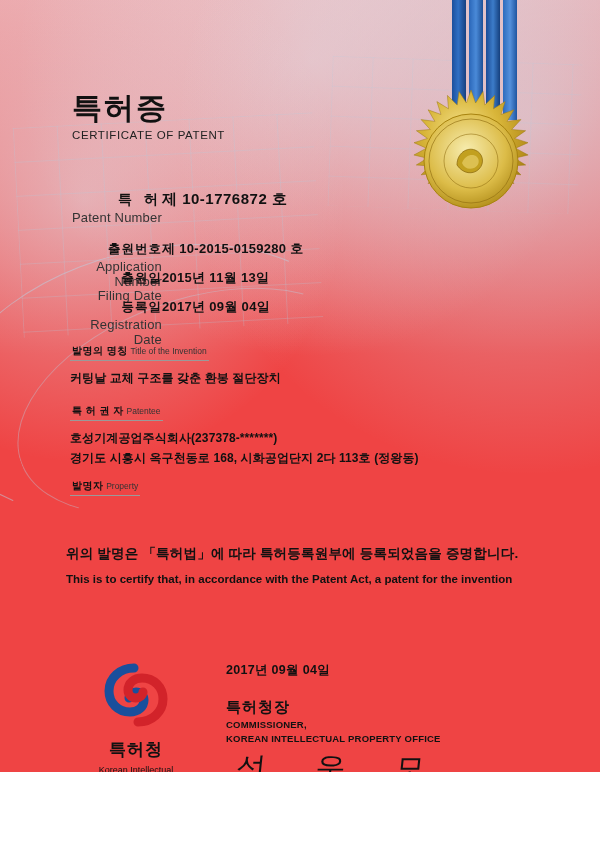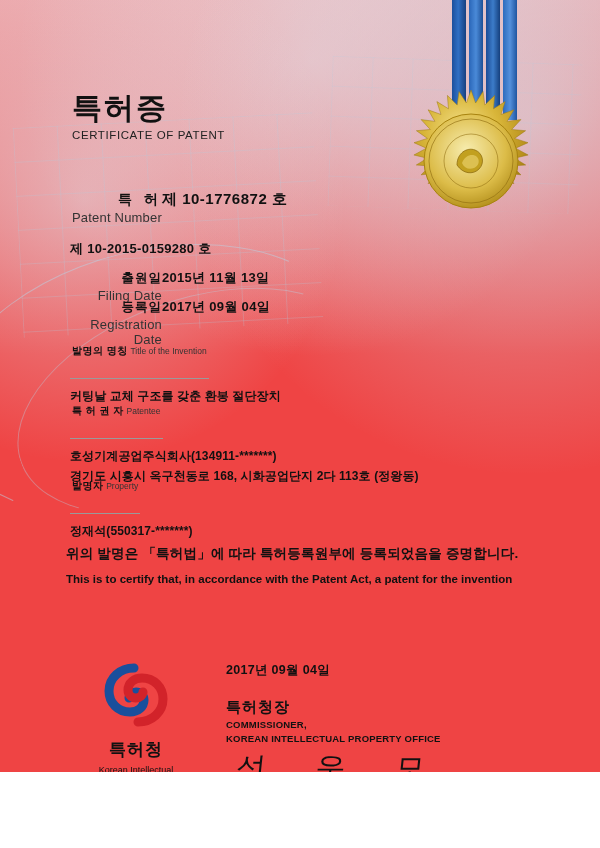--- a/index.html
+++ b/index.html
@@ -170,21 +170,21 @@
   
   .section {
     position: absolute;
     left: 70px;
   }
   .sec-head {
     display: inline-block;
     font-size: 9.5px;
     color: #111;
     border-bottom: 1px solid #9a9a9a;
-    padding: 0 2px 20px 2px;
+    padding: 0 2px 2px 2px;
     margin-bottom: 8px;
     white-space: nowrap;
   }
   .sec-head b { font-size: 10px; font-weight: bold; letter-spacing: .5px; }
   .sec-head i { font-style: normal; font-size: 8.5px; color: #333; }
   .sec-line {
     font-size: 12px;
     color: #111;
     font-weight: bold;
     line-height: 1.65;
@@ -334,20 +334,24 @@
 
   <div class="field" style="left:70px; top:190px;">
     <div class="field-label">
       <div class="lbl-ko big">특 허</div>
       <div class="lbl-en">Patent Number</div>
     </div>
     <div class="field-value big">제 10-1776872 호</div>
   </div>
 
   <div class="field" style="left:70px; top:240px;">
+    <div class="field-label">
+      <div class="lbl-ko">출원번호</div>
+      <div class="lbl-en">Application Number</div>
+    </div>
     <div class="field-value">제 10-2015-0159280 호</div>
   </div>
 
   <div class="field" style="left:70px; top:269px;">
     <div class="field-label">
       <div class="lbl-ko">출원일</div>
       <div class="lbl-en">Filing Date</div>
     </div>
     <div class="field-value">2015년  11월  13일</div>
   </div>
@@ -366,30 +370,29 @@
       <i>Title of the Invention</i>
     </div>
     <div class="sec-line">커팅날 교체 구조를 갖춘 환봉 절단장치</div>
   </div>
 
   <div class="section" style="top:400px;">
     <div class="sec-head">
       <b>특 허 권 자</b>
       <i>Patentee</i>
     </div>
-    <div class="sec-line">호성기계공업주식회사(134911-*******)</div>
+    <div class="sec-line">호성기계공업주식회사(237378-*******)</div>
     <div class="sec-line">경기도 시흥시 옥구천동로 168, 시화공업단지 2다 113호 (정왕동)</div>
   </div>
 
   <div class="section" style="top:475px;">
     <div class="sec-head">
       <b>발명자</b>
       <i>Property</i>
     </div>
-    <div class="sec-line">정재석(550317-*******)</div>
   </div>
 
   <div class="certify">
     <div class="certify-ko">위의 발명은 「특허법」에 따라 특허등록원부에 등록되었음을 증명합니다.</div>
     <div class="certify-en">This is to certify that, in accordance with the Patent Act, a patent for the invention</div>
   </div>
 
   <div class="footer-date">2017년  09월  04일</div>
 
   <div class="commissioner">

